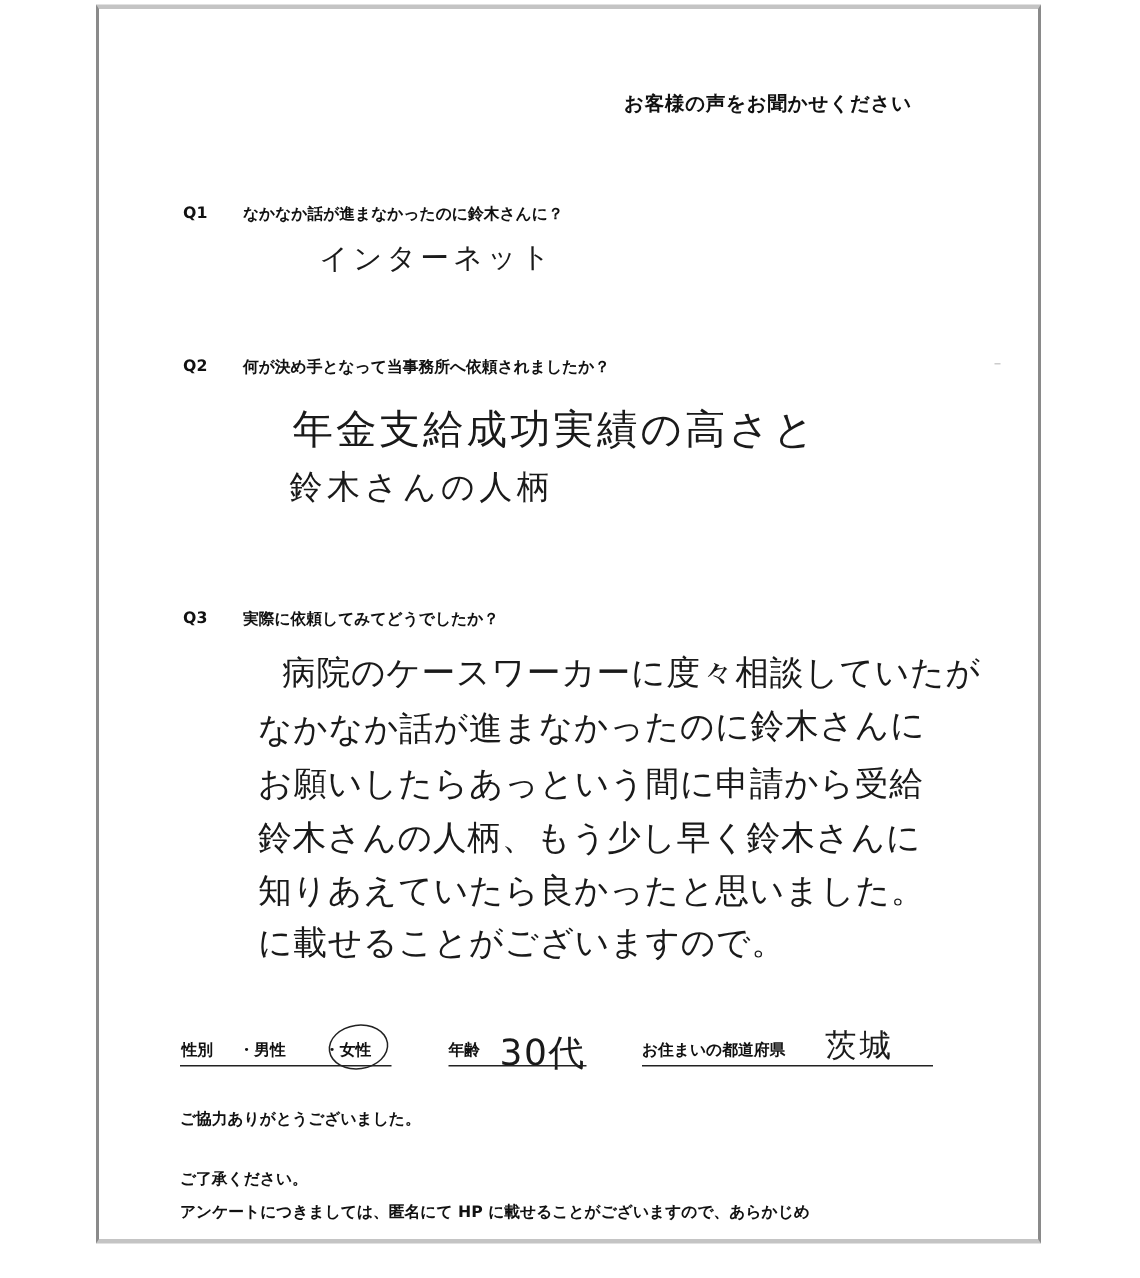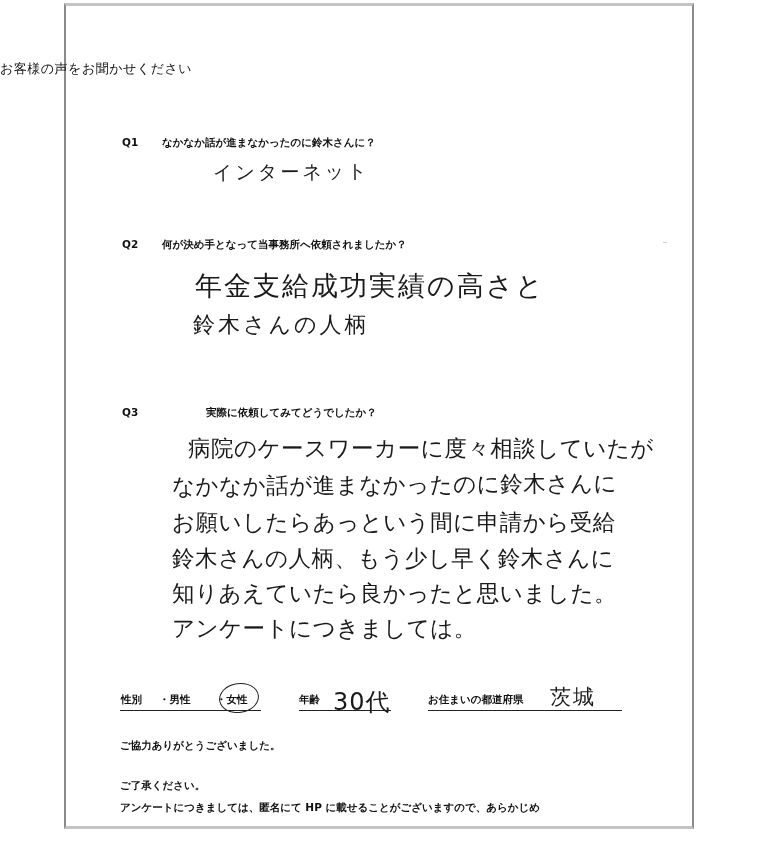--- a/index.html
+++ b/index.html
@@ -3,22 +3,22 @@
 <meta charset="utf-8">
 <style>
   html, body { margin: 0; padding: 0; background: #ffffff; }
   body { width: 760px; height: 852px; position: relative; overflow: hidden;
          font-family: "DejaVu Serif", "Liberation Serif", serif; color: #111; }
   .sheet { position: absolute; left: 64px; top: 3px; width: 630px; height: 826px;
            background: #fff;
            border-left: 2px solid #8a8a8a; border-right: 2px solid #8a8a8a;
            border-top: 3px solid #c4c4c4; border-bottom: 3px solid #c4c4c4;
            box-sizing: border-box; }
-  .title { position: absolute; left: 0; width: 608px; top: 60px; text-align: left;
-           font-size: 13px; font-weight: normal; letter-spacing: 0.5px; }
+  .title { position: absolute; left: 0; width: 608px; top: 60px; text-align: right;
+           font-size: 13px; font-weight: bold; letter-spacing: 0.5px; }
   .q-num { position: absolute; left: 122px; font-size: 10.5px; font-weight: bold;
            font-family: "DejaVu Sans", "Liberation Sans", sans-serif; }
   .q-text { position: absolute; left: 162px; font-size: 10.5px; font-weight: bold;
             font-family: "DejaVu Sans", "Liberation Sans", sans-serif; }
   .hand { position: absolute; font-family: "DejaVu Sans", "Liberation Sans", sans-serif;
           font-weight: normal; color: #1a1a1a; white-space: nowrap;
           transform-origin: left center; }
   .a1 { left: 213px; top: 160px; font-size: 19px; letter-spacing: 3px; transform: rotate(-0.5deg); }
   .a2-1 { left: 195px; top: 268px; font-size: 27px; letter-spacing: 2px; }
   .a2-2 { left: 193px; top: 310px; font-size: 22px; letter-spacing: 3px; }
@@ -50,27 +50,27 @@
 <div class="q-text" style="top:136px;">なかなか話が進まなかったのに鈴木さんに？</div>
 <div class="hand a1">インターネット</div>
 
 <div class="q-num" style="top:238px;">Q2</div>
 <div class="q-text" style="top:238px;">何が決め手となって当事務所へ依頼されましたか？</div>
 <div class="hand a2-1">年金支給成功実績の高さと</div>
 <div class="hand a2-2">鈴木さんの人柄</div>
 <div class="dot-mark" style="left:663px;top:242px;"></div>
 
 <div class="q-num" style="top:406px;">Q3</div>
-<div class="q-text" style="top:406px;margin-left:44px;">実際に依頼してみてどうでしたか？</div>
+<div class="q-text" style="top:406px;">実際に依頼してみてどうでしたか？</div>
 <div class="hand a3 a3-1">病院のケースワーカーに度々相談していたが</div>
 <div class="hand a3 a3-2">なかなか話が進まなかったのに鈴木さんに</div>
 <div class="hand a3 a3-3">お願いしたらあっという間に申請から受給</div>
 <div class="hand a3 a3-4">鈴木さんの人柄、もう少し早く鈴木さんに</div>
 <div class="hand a3 a3-5">知りあえていたら良かったと思いました。</div>
-<div class="hand a3 a3-6">アンケートにつきましては。</div>
+<div class="hand a3 a3-6">に載せることがございますので。</div>
 
 <div class="footer-row" style="left:121px;">性別</div>
 <div class="footer-row" style="left:159px;">・男性</div>
 <div class="footer-row" style="left:216px;">・女性</div>
 <div class="circle"></div>
 <div class="ul" style="left:120px;top:710px;width:141px;"></div>
 
 <div class="footer-row" style="left:299px;font-family:Liberation Mono, monospace;">年齢</div>
 <div class="hand hand-small" style="left:333px;top:686px;font-size:24px;letter-spacing:1px;">30代</div>
 <div class="ul" style="left:299px;top:710px;width:92px;"></div>

